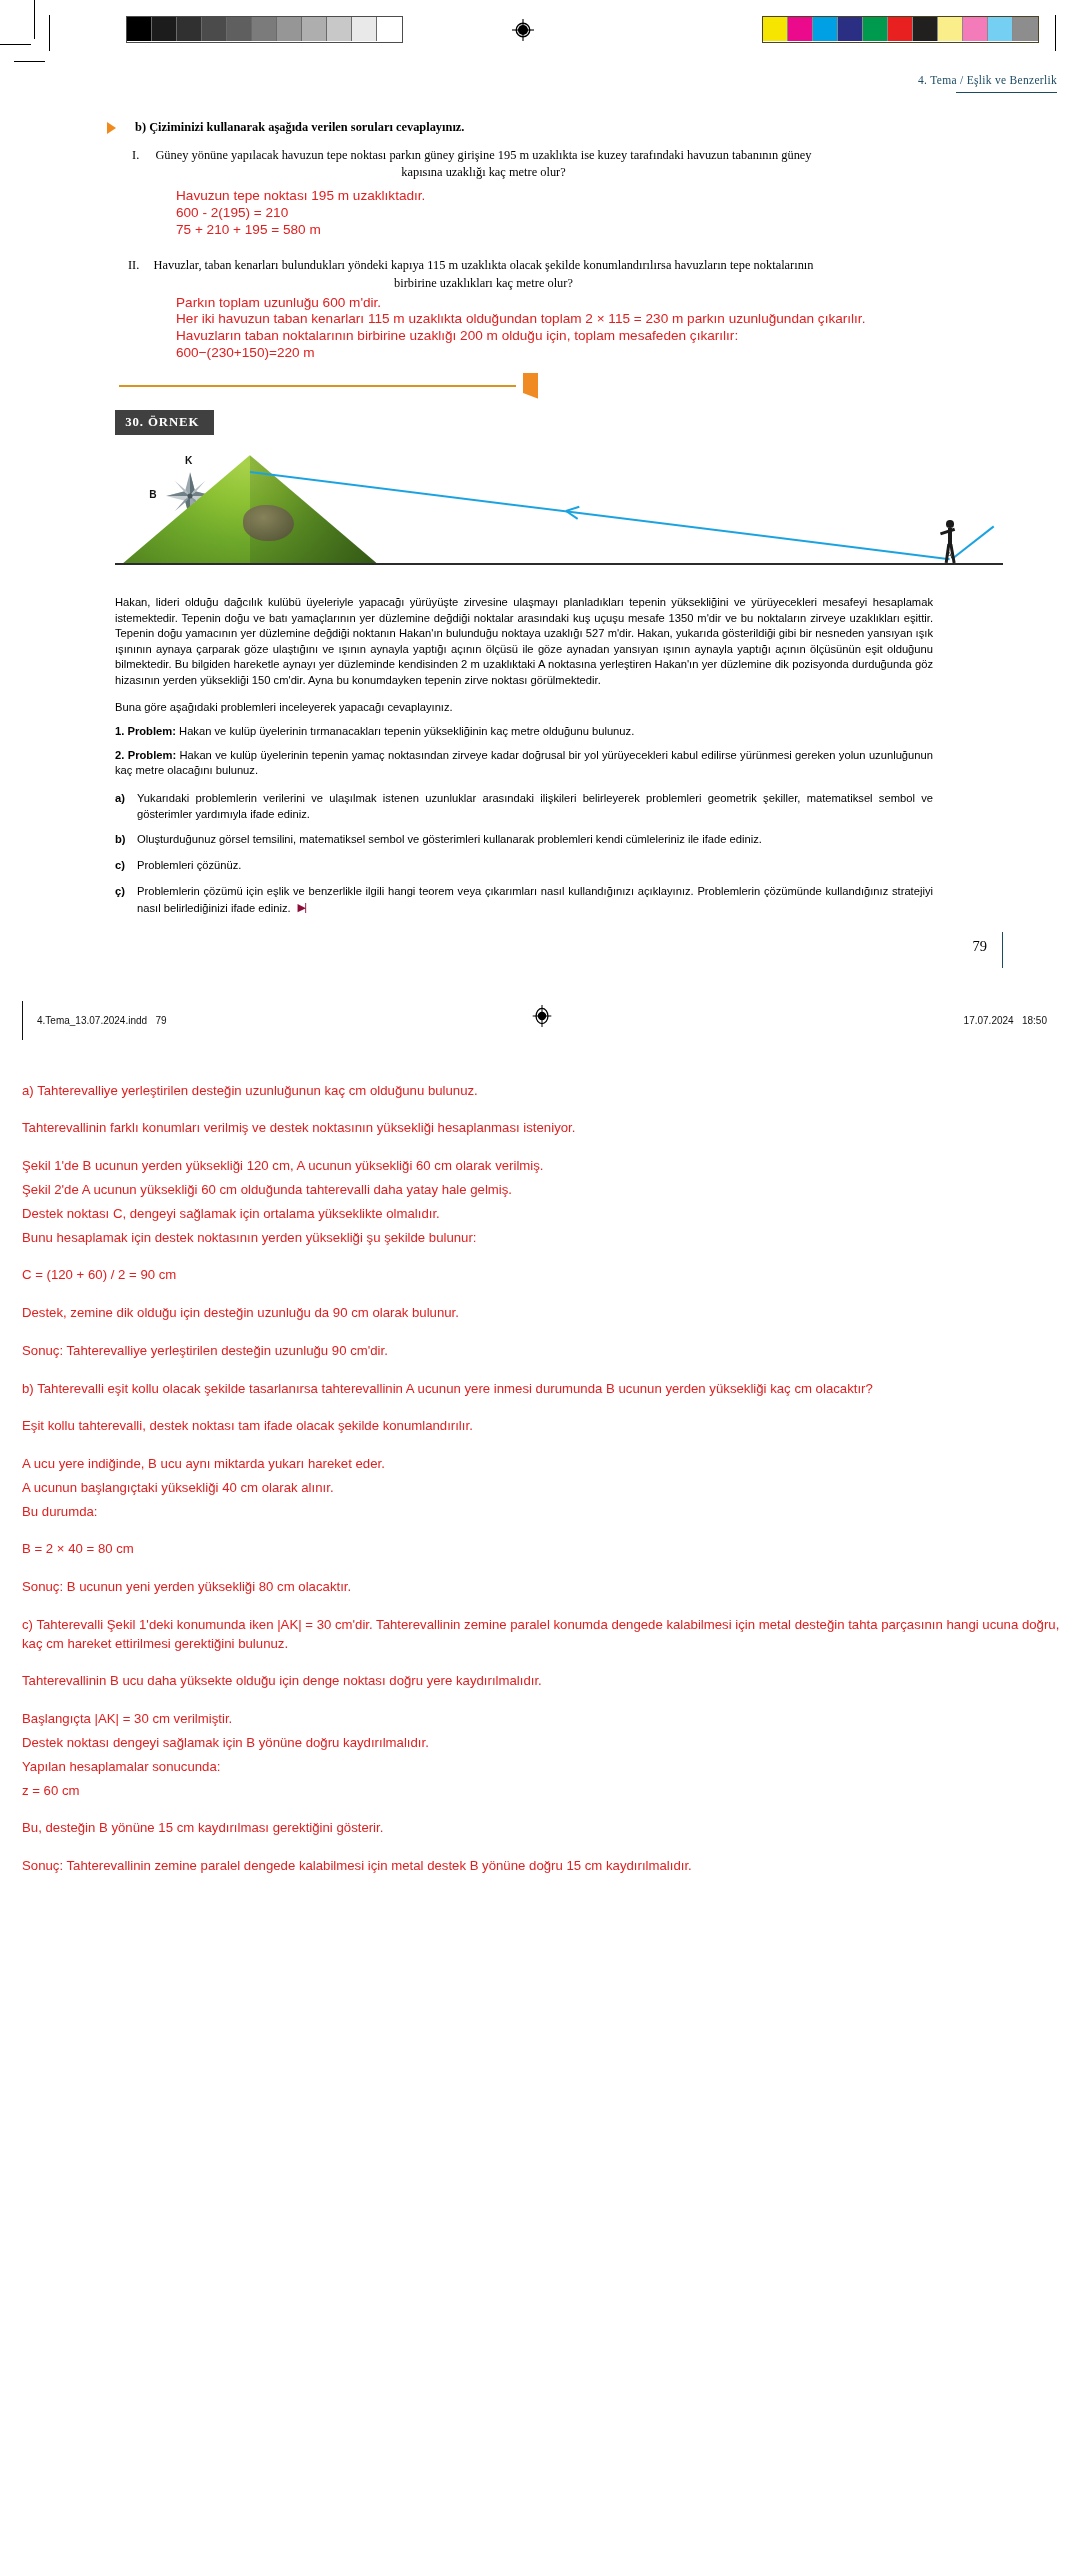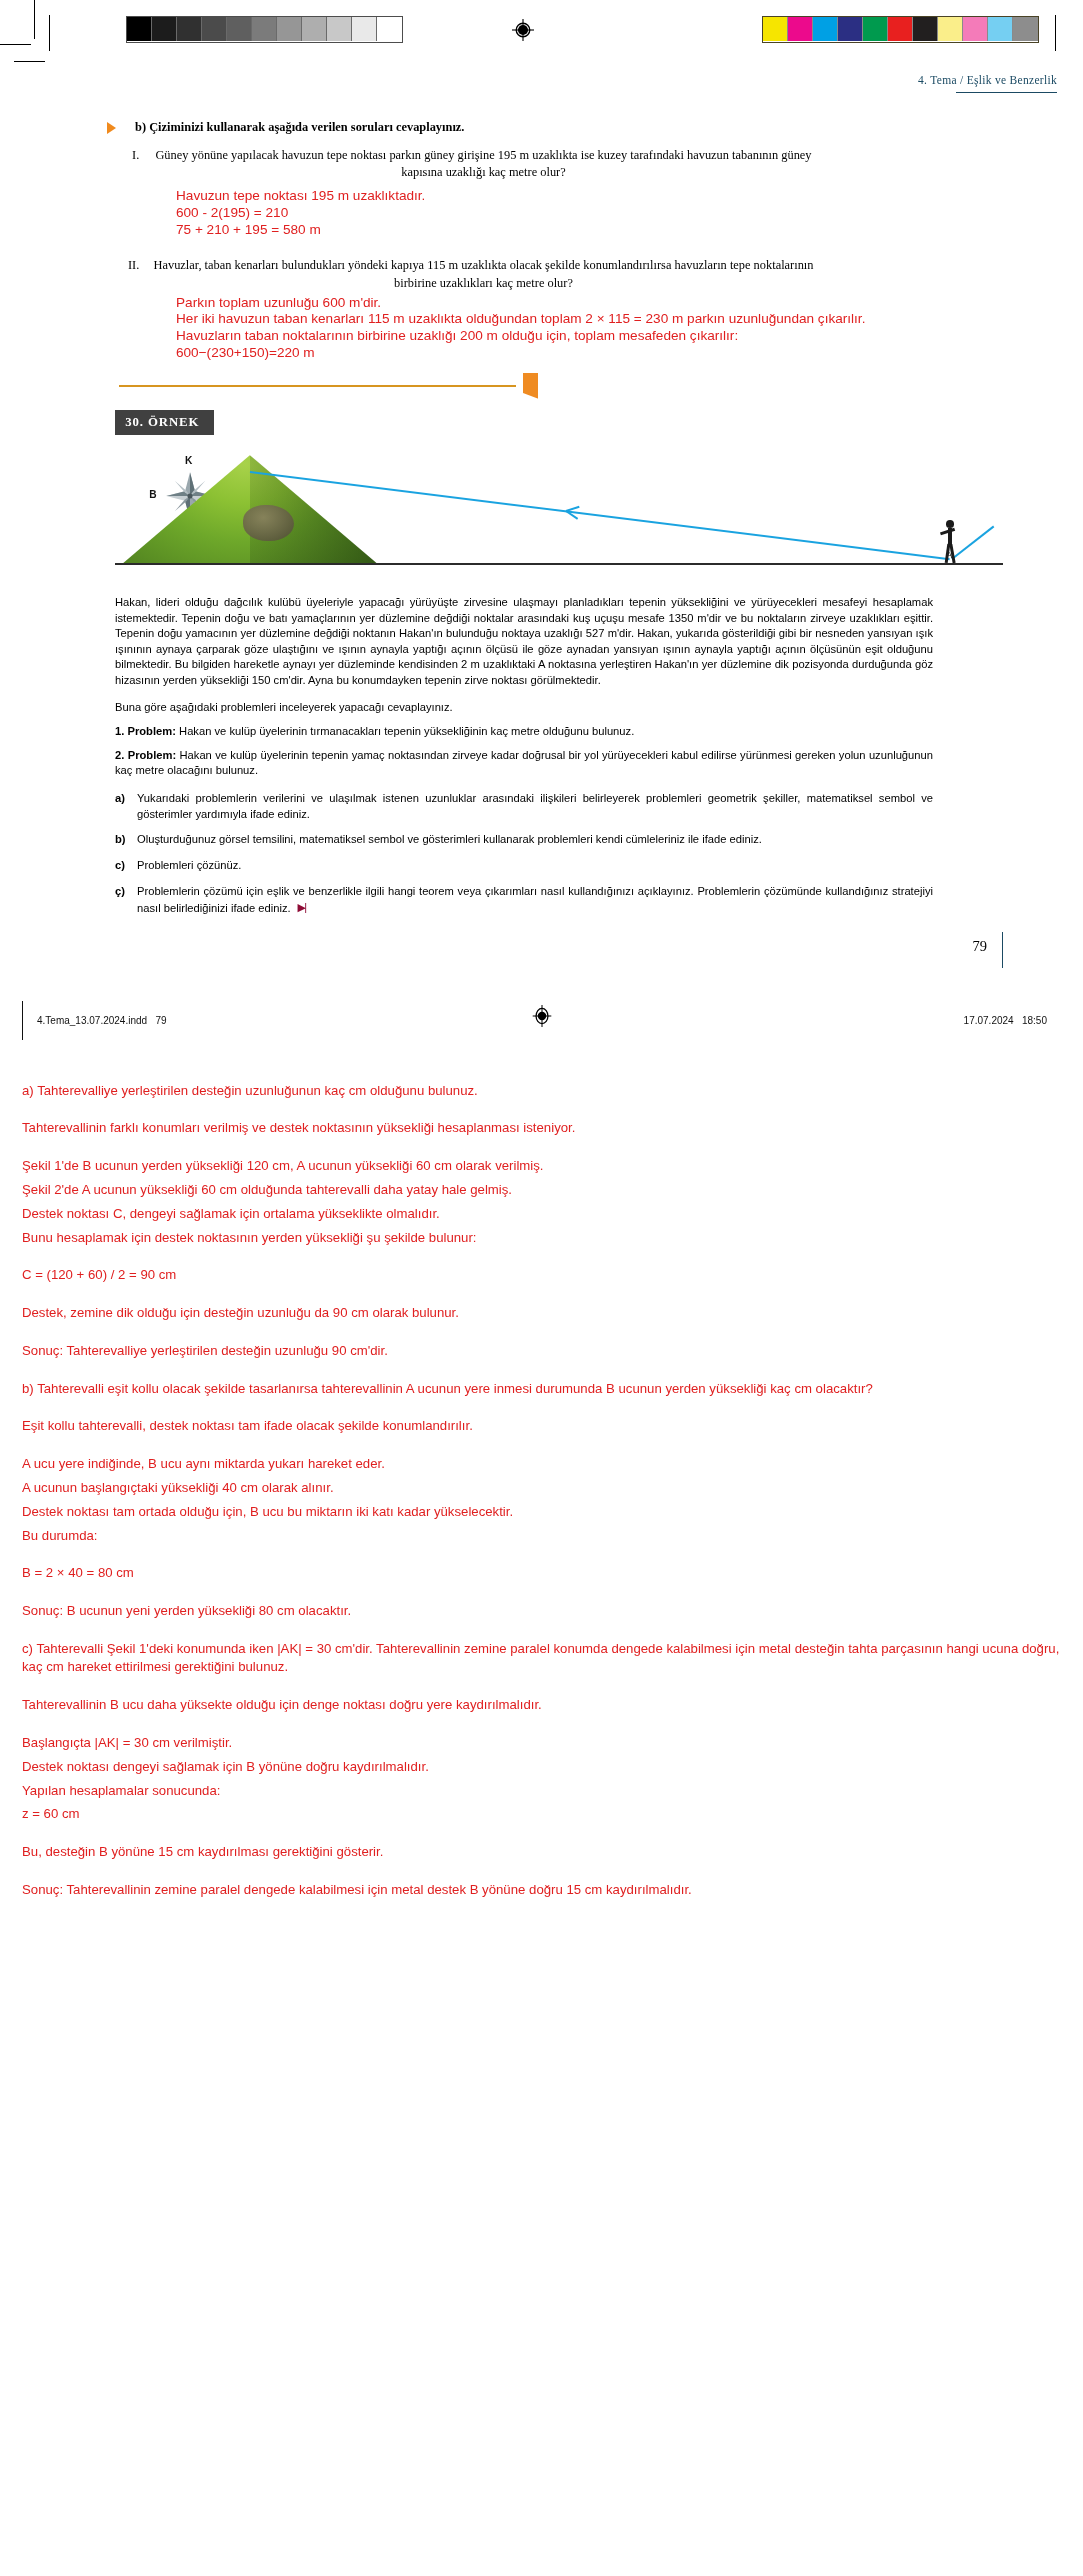--- a/index.html
+++ b/index.html
@@ -397,21 +397,20 @@
   <p class="group">Şekil 2'de A ucunun yüksekliği 60 cm olduğunda tahterevalli daha yatay hale gelmiş.</p>
   <p class="group">Destek noktası C, dengeyi sağlamak için ortalama yükseklikte olmalıdır.</p>
   <p>Bunu hesaplamak için destek noktasının yerden yüksekliği şu şekilde bulunur:</p>
   <p>C = (120 + 60) / 2 = 90 cm</p>
   <p>Destek, zemine dik olduğu için desteğin uzunluğu da 90 cm olarak bulunur.</p>
   <p>Sonuç: Tahterevalliye yerleştirilen desteğin uzunluğu 90 cm'dir.</p>
   <p>b) Tahterevalli eşit kollu olacak şekilde tasarlanırsa tahterevallinin A ucunun yere inmesi durumunda B ucunun yerden yüksekliği kaç cm olacaktır?</p>
   <p>Eşit kollu tahterevalli, destek noktası tam ifade olacak şekilde konumlandırılır.</p>
   <p class="group">A ucu yere indiğinde, B ucu aynı miktarda yukarı hareket eder.</p>
   <p class="group">A ucunun başlangıçtaki yüksekliği 40 cm olarak alınır.</p>
-  <p class="group">Destek noktası tam ortada olduğu için, B ucu bu miktarın iki katı kadar yükselecektir.</p>
   <p>Bu durumda:</p>
   <p>B = 2 × 40 = 80 cm</p>
   <p>Sonuç: B ucunun yeni yerden yüksekliği 80 cm olacaktır.</p>
   <p>c) Tahterevalli Şekil 1'deki konumunda iken |AK| = 30 cm'dir. Tahterevallinin zemine paralel konumda dengede kalabilmesi için metal desteğin tahta parçasının hangi ucuna doğru, kaç cm hareket ettirilmesi gerektiğini bulunuz.</p>
   <p>Tahterevallinin B ucu daha yüksekte olduğu için denge noktası doğru yere kaydırılmalıdır.</p>
   <p class="group">Başlangıçta |AK| = 30 cm verilmiştir.</p>
   <p class="group">Destek noktası dengeyi sağlamak için B yönüne doğru kaydırılmalıdır.</p>
   <p class="group">Yapılan hesaplamalar sonucunda:</p>
   <p>z = 60 cm</p>
   <p>Bu, desteğin B yönüne 15 cm kaydırılması gerektiğini gösterir.</p>

